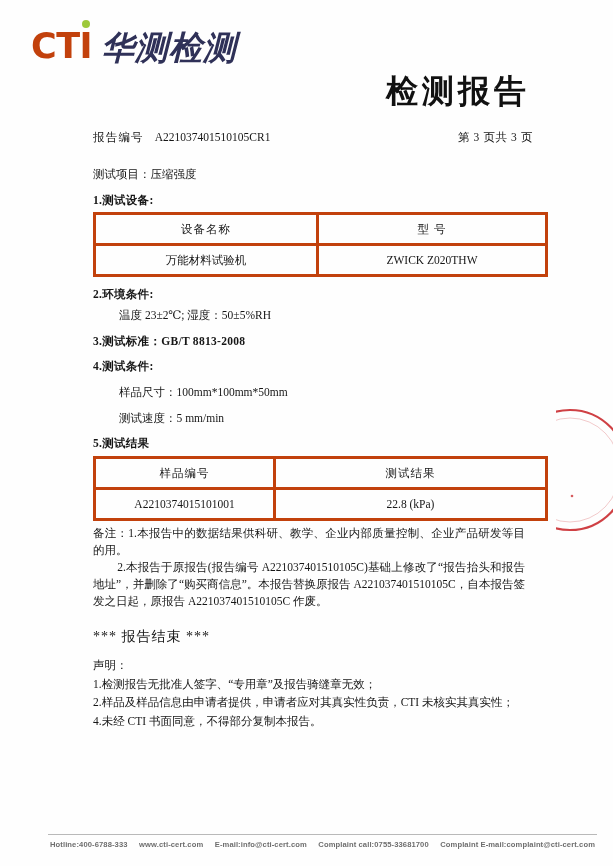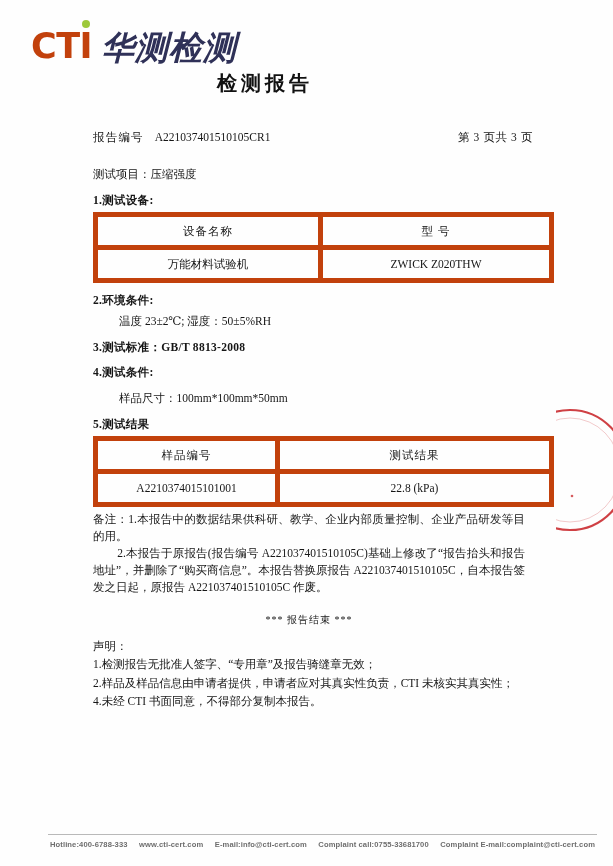--- a/index.html
+++ b/index.html
@@ -62,23 +62,23 @@
     letter-spacing: 1px;
     font-style: italic;
   }
 
   
   .doc-title {
     position: absolute;
     top: 70px;
     left: 0;
     width: 530px;
-    text-align: center;
+    text-align: right;
     font-family: "DejaVu Serif", serif;
-    font-size: 20px;
+    font-size: 32px;
     font-weight: 700;
     letter-spacing: 4px;
     color: #111;
   }
 
   
   .meta-row {
     position: absolute;
     top: 130px;
     left: 93px;
@@ -116,21 +116,21 @@
   .spaced { margin-top: 9px; }
 
   
   table.rpt {
     border-collapse: collapse;
     width: 430px;
     margin: 3px 0 4px 0;
     table-layout: fixed;
   }
   table.rpt td, table.rpt th {
-    border: 5px solid #c2410c;
+    border: 3px solid #c2410c;
     text-align: center;
     font-weight: 400;
     font-size: 11.5px;
     height: 24px;
     padding: 2px 4px;
   }
   table.rpt th { letter-spacing: 1px; }
   .col-a-eq { width: 212px; }
   .col-b-eq { width: 218px; }
   .col-a-res { width: 169px; }
@@ -144,22 +144,22 @@
     line-height: 1.48;
     text-align: justify;
     text-justify: inter-ideograph;
   }
   .remarks p { margin: 0; }
   .rm-indent { text-indent: 2.1em; }
 
   
   .end-mark {
     margin-top: 17px;
-    text-align: center;
-    font-size: 10px;
+    text-align: left;
+    font-size: 14px;
     letter-spacing: 1px;
   }
 
   
   .declaration {
     margin-top: 10px;
     font-size: 11.5px;
     line-height: 1.52;
   }
   .declaration p { margin: 0 0 1px 0; white-space: nowrap; }
@@ -244,20 +244,21 @@
       </tbody>
     </table>
 
     <p class="sec-head">2.环境条件:</p>
     <p class="item-line">温度  23±2℃; 湿度：50±5%RH</p>
 
     <p class="sec-head">3.测试标准：GB/T 8813-2008</p>
 
     <p class="sec-head">4.测试条件:</p>
     <p class="item-line spaced">样品尺寸：100mm*100mm*50mm</p>
+    <p class="item-line spaced">测试速度：5 mm/min</p>
 
     <p class="sec-head">5.测试结果</p>
 
     <table class="rpt">
       <thead>
         <tr>
           <th class="col-a-res">样品编号</th>
           <th class="col-b-res">测试结果</th>
         </tr>
       </thead>

